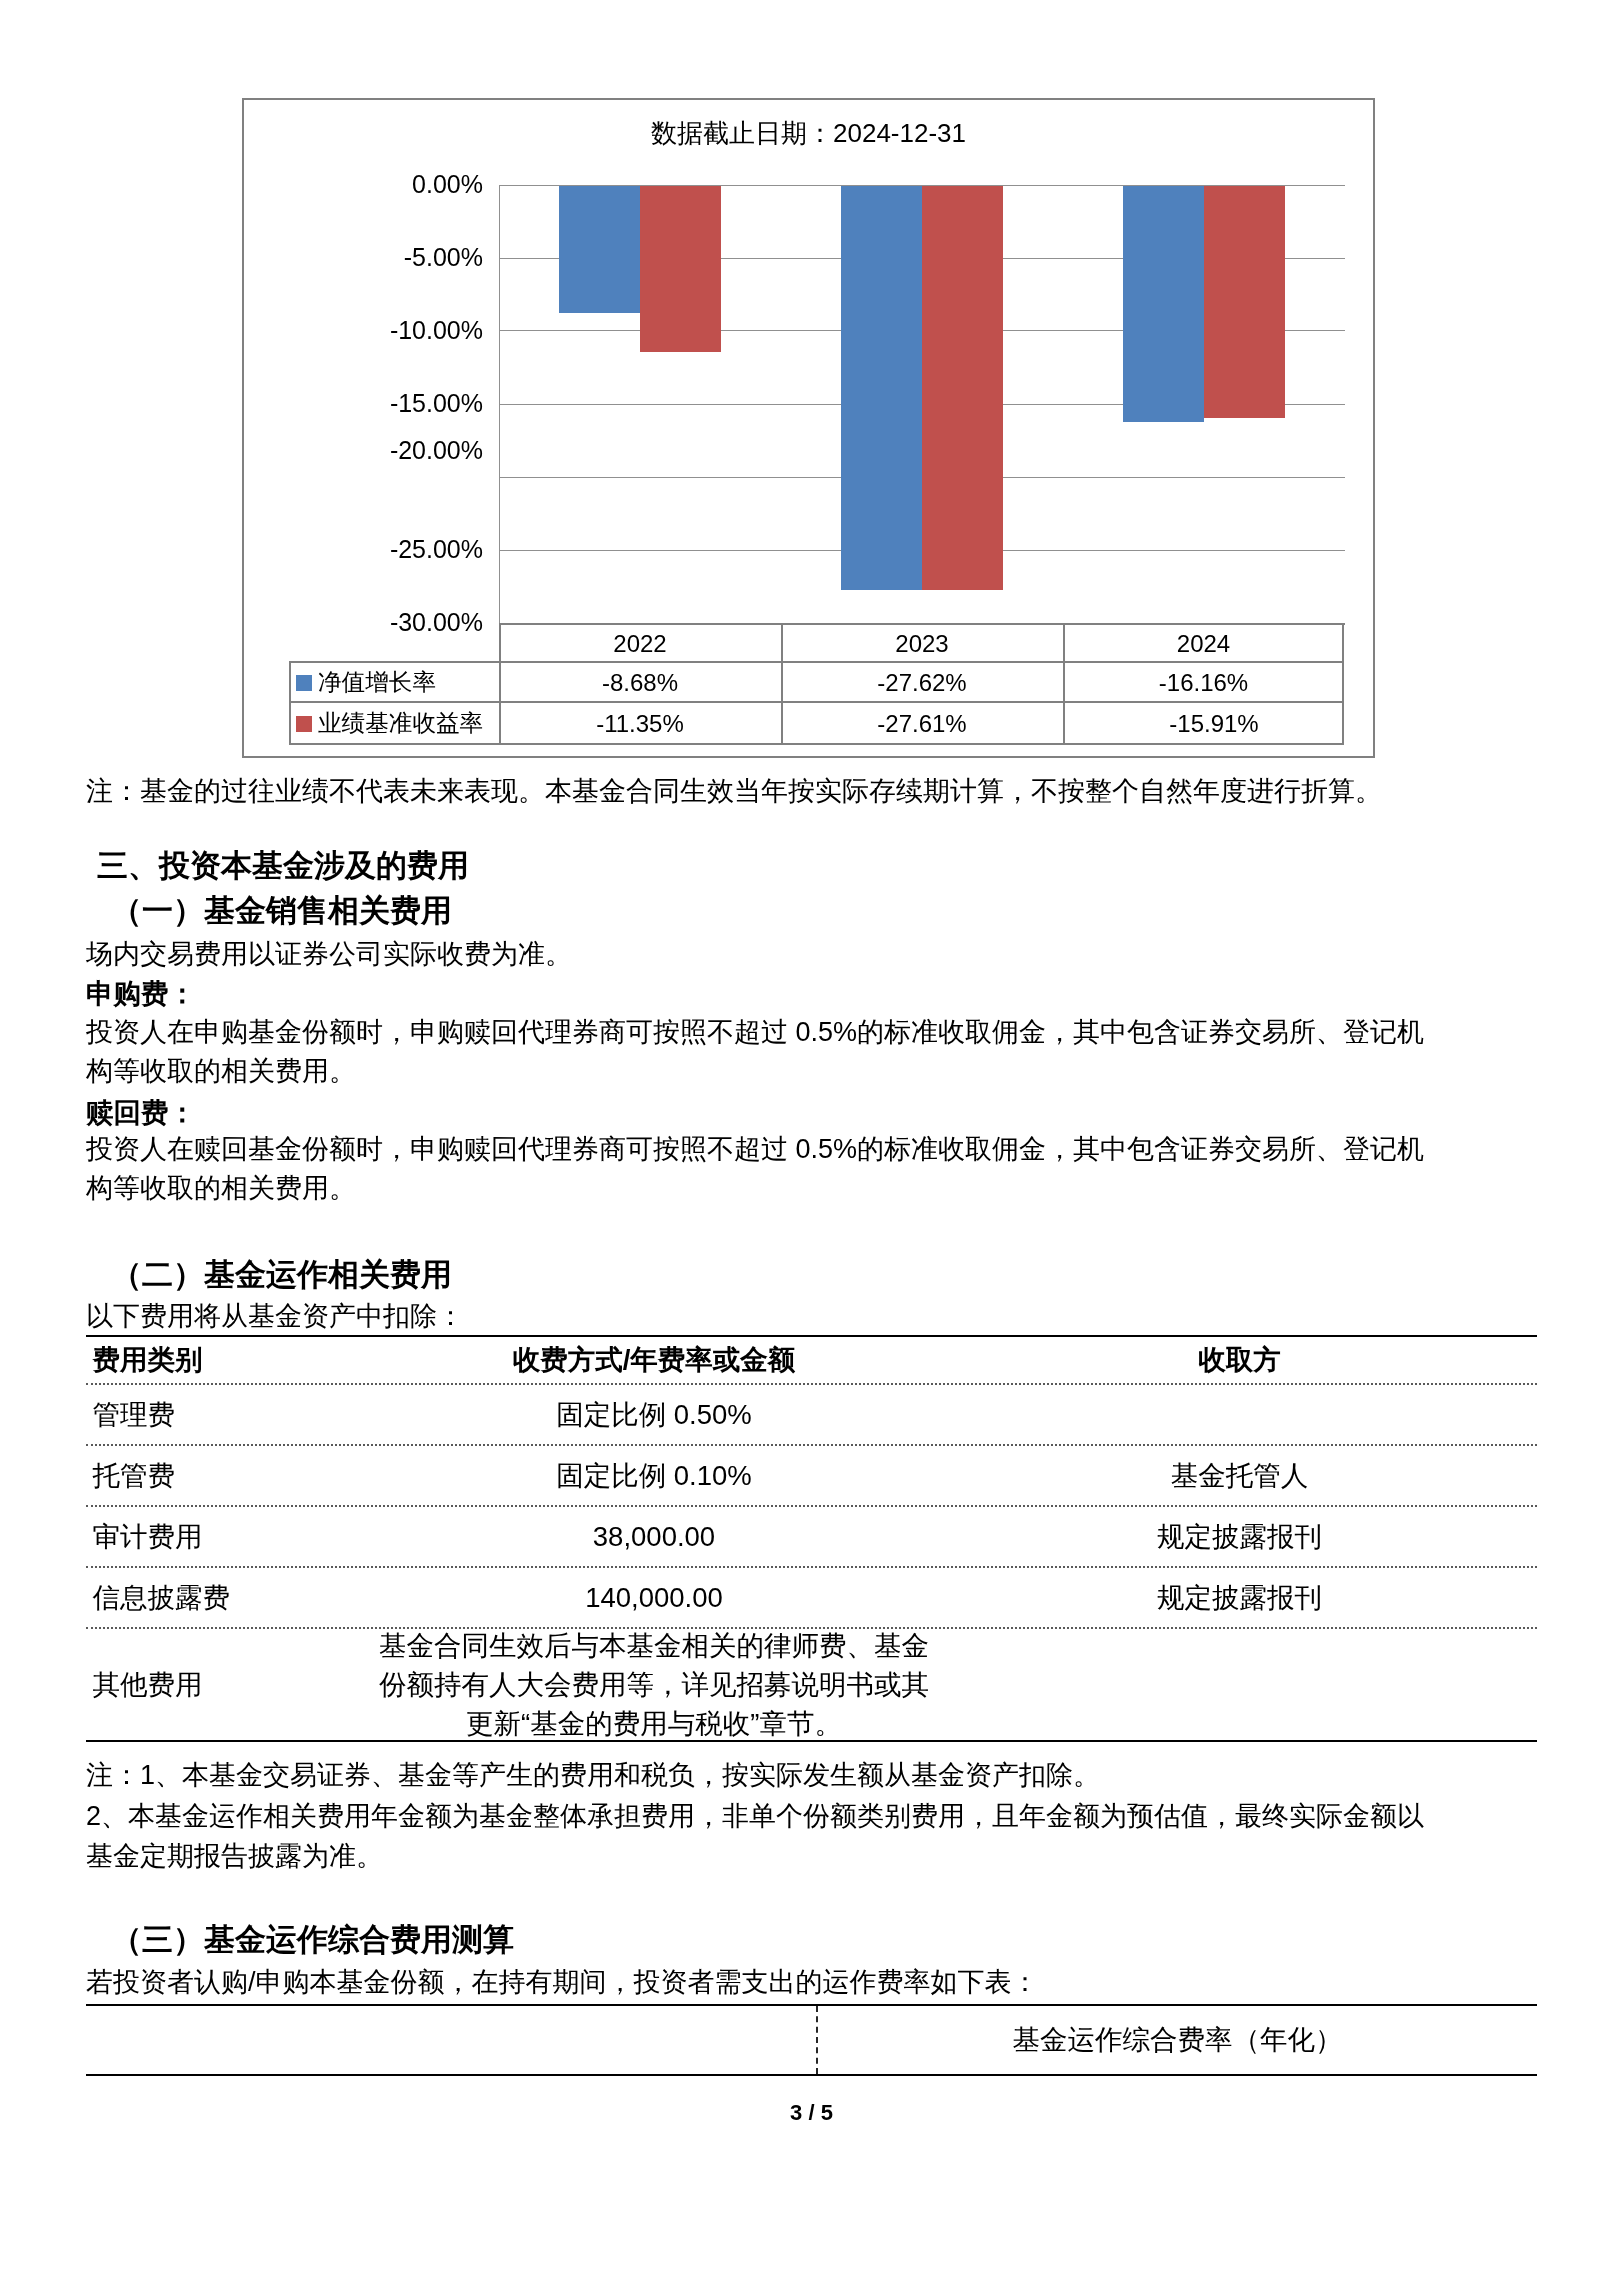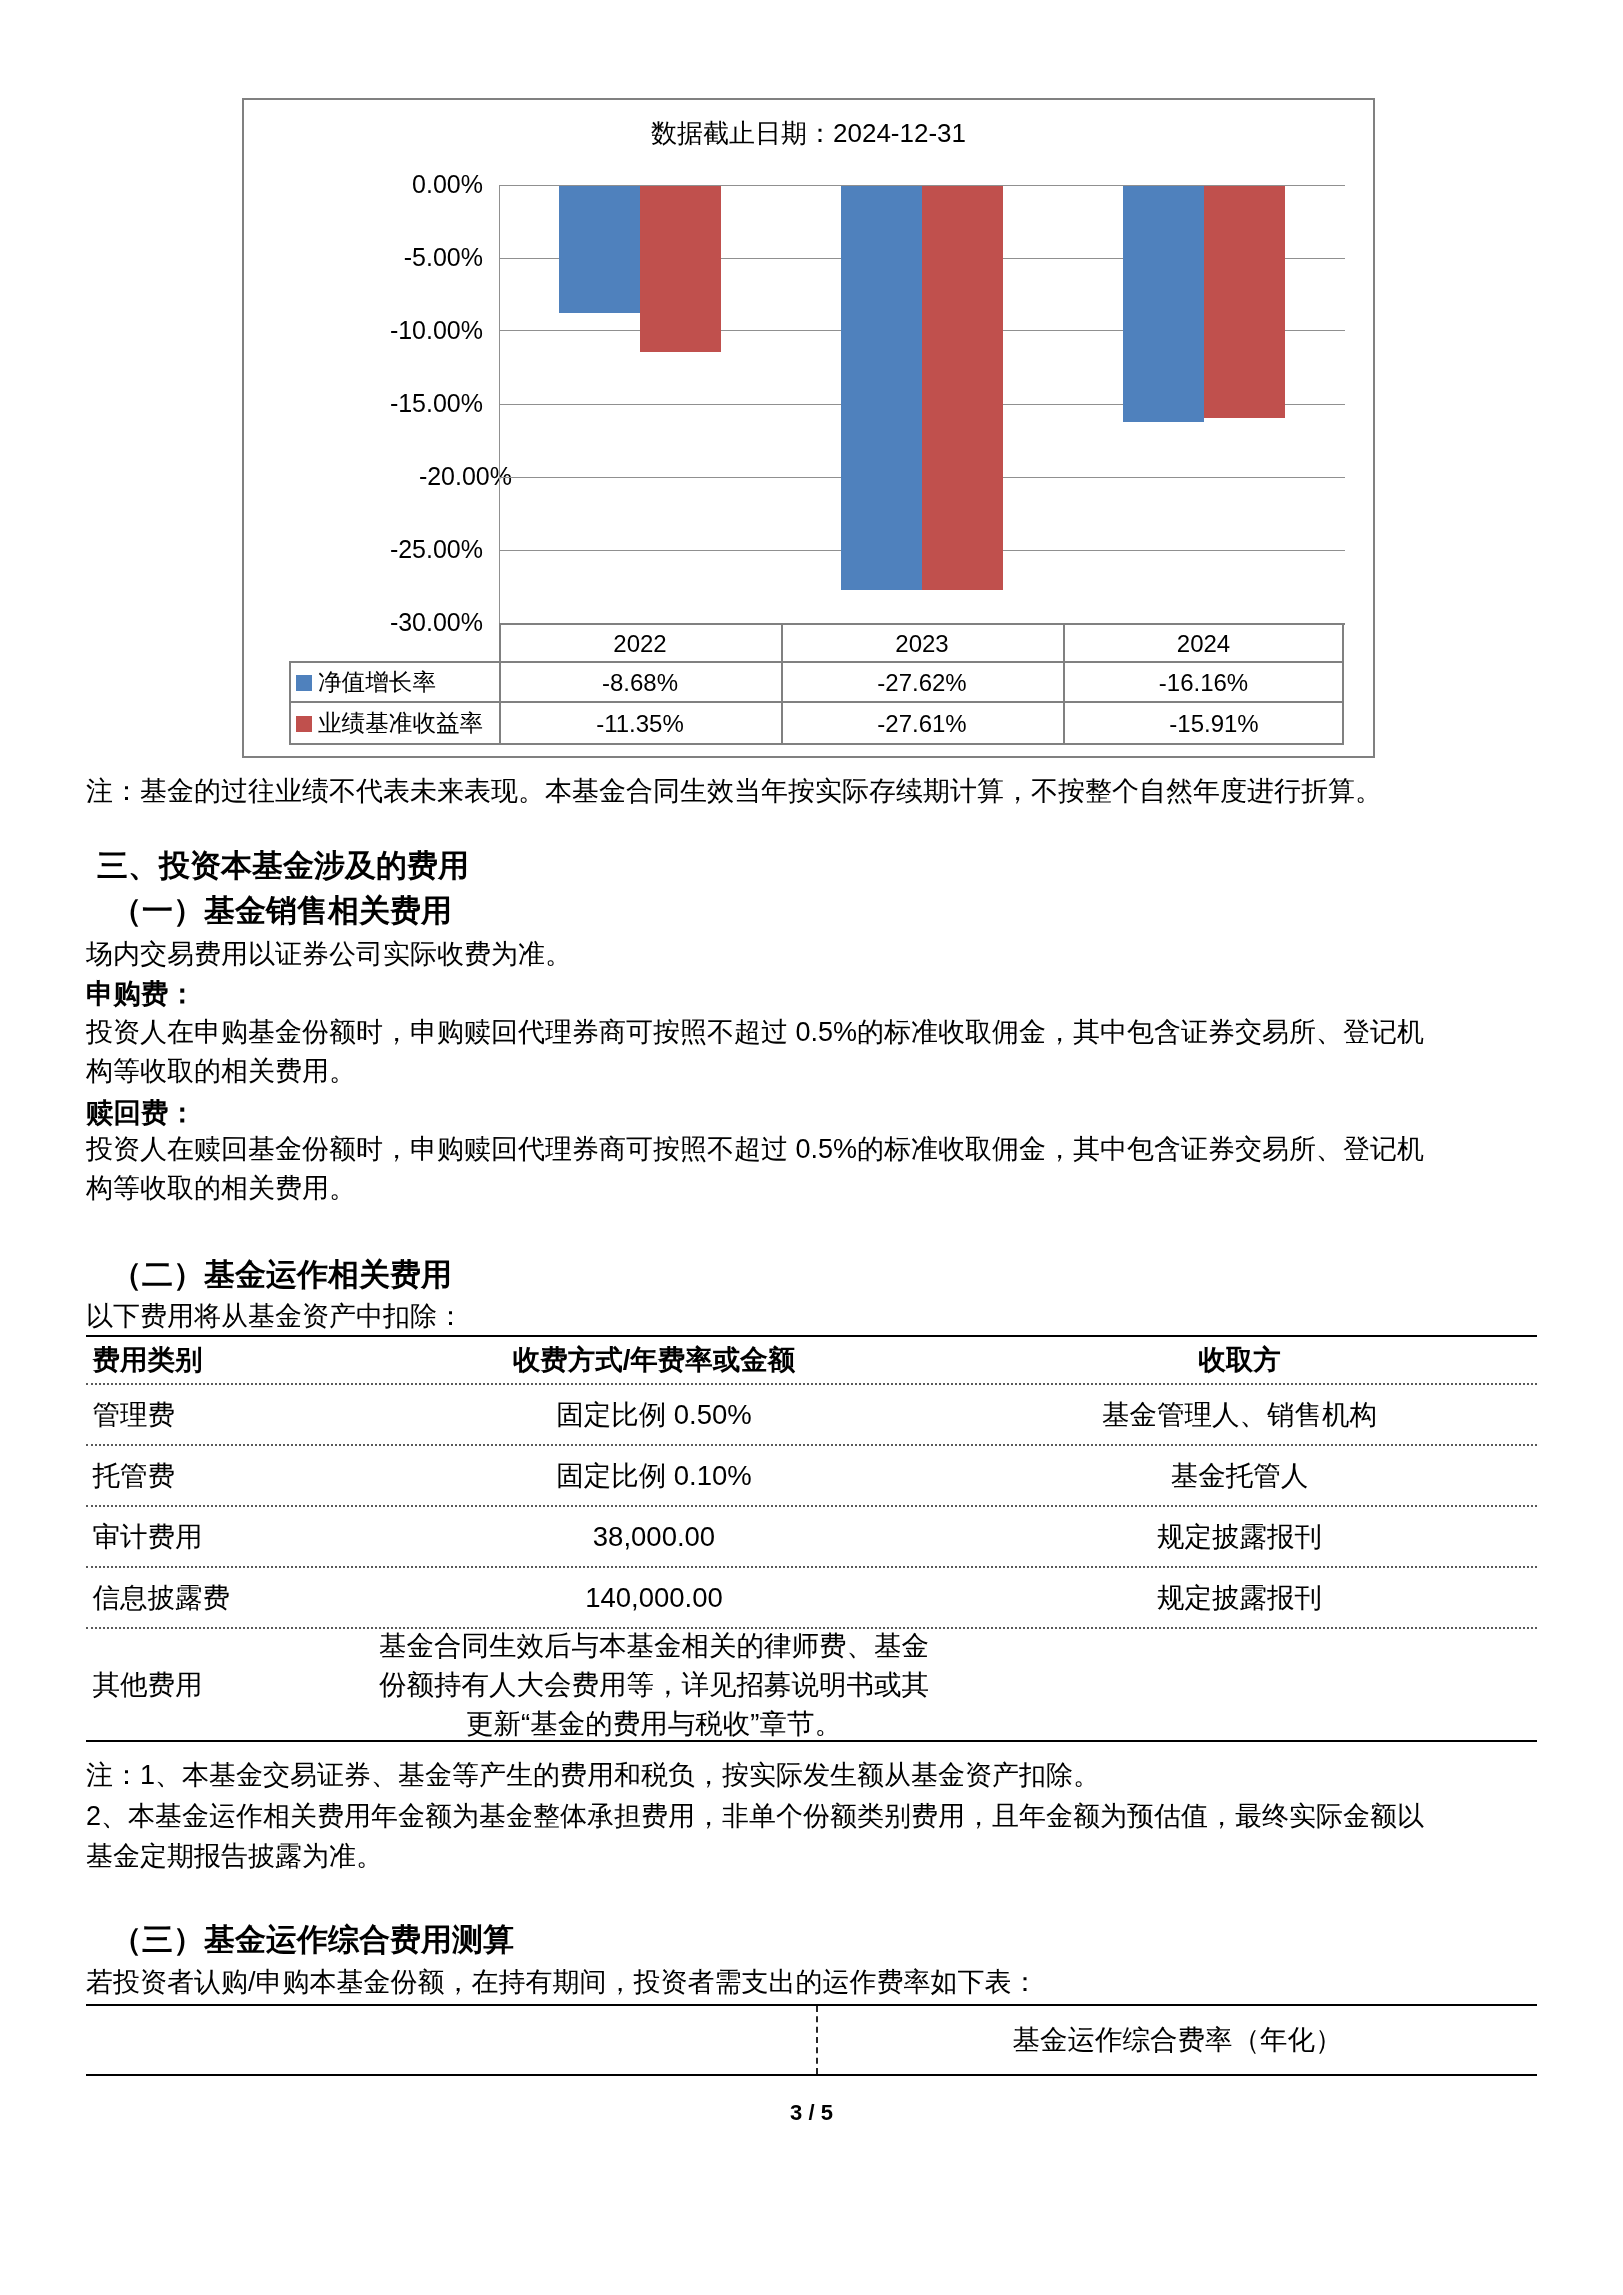--- a/index.html
+++ b/index.html
@@ -64,21 +64,21 @@
 
 <div class="page">
 
   <div class="abs chart-box"></div>
   <div class="abs chart-title nowrap">数据截止日期：2024-12-31</div>
 
   <div class="abs ylab" style="top:169px;">0.00%</div>
   <div class="abs ylab" style="top:242px;">-5.00%</div>
   <div class="abs ylab" style="top:315px;">-10.00%</div>
   <div class="abs ylab" style="top:388px;">-15.00%</div>
-  <div class="abs ylab" style="top:461px;padding-left:29px;">-20.00%</div>
+  <div class="abs ylab" style="top:435px;">-20.00%</div>
   <div class="abs ylab" style="top:534px;">-25.00%</div>
   <div class="abs ylab" style="top:607px;">-30.00%</div>
 
   <div class="abs gridline" style="top:185px;"></div>
   <div class="abs gridline" style="top:258px;"></div>
   <div class="abs gridline" style="top:330px;"></div>
   <div class="abs gridline" style="top:404px;"></div>
   <div class="abs gridline" style="top:477px;"></div>
   <div class="abs gridline" style="top:550px;"></div>
   <div class="abs gridline axis-bottom" style="top:623px;"></div>
@@ -134,21 +134,20 @@
 
   <div class="abs fee-table">
     <div class="fee-row fee-header" style="height:46px;">
       <div class="fc1">费用类别</div>
       <div class="fc2">收费方式/年费率或金额</div>
       <div class="fc3">收取方</div>
     </div>
     <div class="fee-row" style="height:59px;">
       <div class="fc1">管理费</div>
       <div class="fc2">固定比例 0.50%</div>
-      <div class="fc3">基金管理人、销售机构</div>
     </div>
     <div class="fee-row" style="height:59px;">
       <div class="fc1">托管费</div>
       <div class="fc2">固定比例 0.10%</div>
       <div class="fc3">基金托管人</div>
     </div>
     <div class="fee-row" style="height:59px;">
       <div class="fc1">审计费用</div>
       <div class="fc2">38,000.00</div>
       <div class="fc3">规定披露报刊</div>

